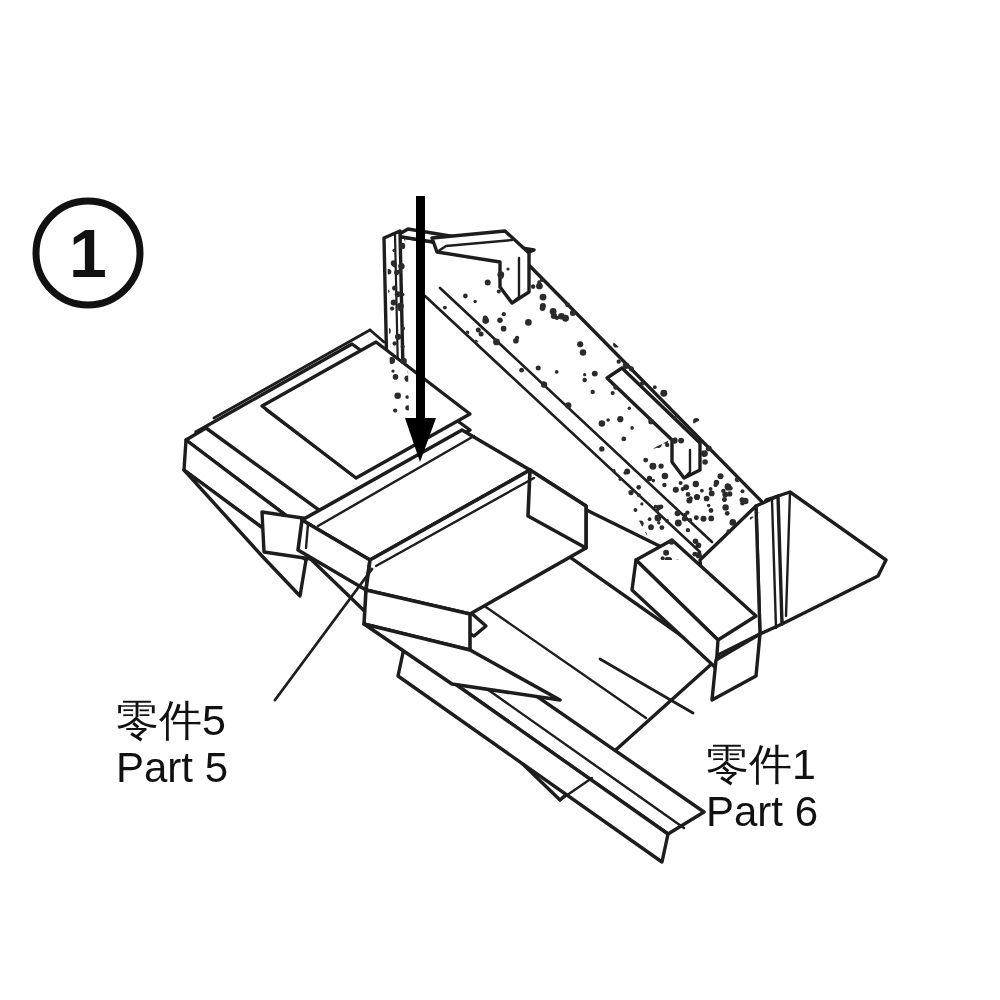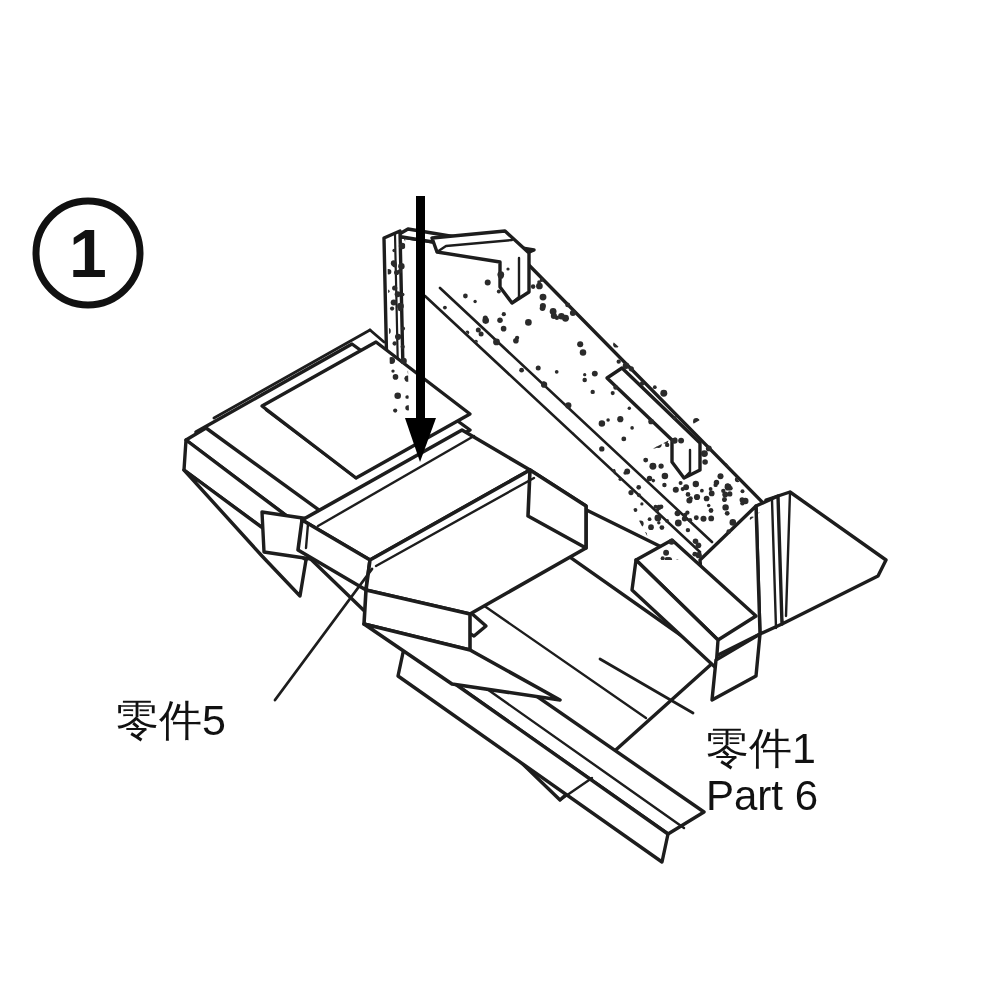--- a/index.html
+++ b/index.html
@@ -41,21 +41,21 @@
     letter-spacing: 0px;
     display: block;
     font-weight: 400;
   }
   .lbl .en {
     font-size: 42px;
     display: block;
     font-weight: 400;
   }
   #label-part5 { left: 116px; top: 696px; }
-  #label-part1 { left: 706px; top: 724px; }
+  #label-part1 { left: 706px; top: 740px; }
 </style>
 </head>
 <body>
 
 <div id="sheet">
 
   <svg class="canvas" viewBox="0 0 1000 1000" xmlns="http://www.w3.org/2000/svg">
 
     <defs>
       <clipPath id="clipWallUpper">
@@ -534,20 +534,21 @@
 
     <g stroke="#1d1d1d" stroke-width="2.8" fill="none" stroke-linecap="round">
       <line x1="275" y1="700" x2="372" y2="569"></line>
       <line x1="693" y1="713" x2="600" y2="659"></line>
     </g>
 
   </svg>
 
   <div class="lbl" id="label-part5">
     <span class="cn">零件5</span>
+    <span class="en">Part 5</span>
   </div>
 
   <div class="lbl" id="label-part1">
     <span class="cn">零件1</span>
     <span class="en">Part 6</span>
   </div>
 
 </div>
 
 </body></html>

